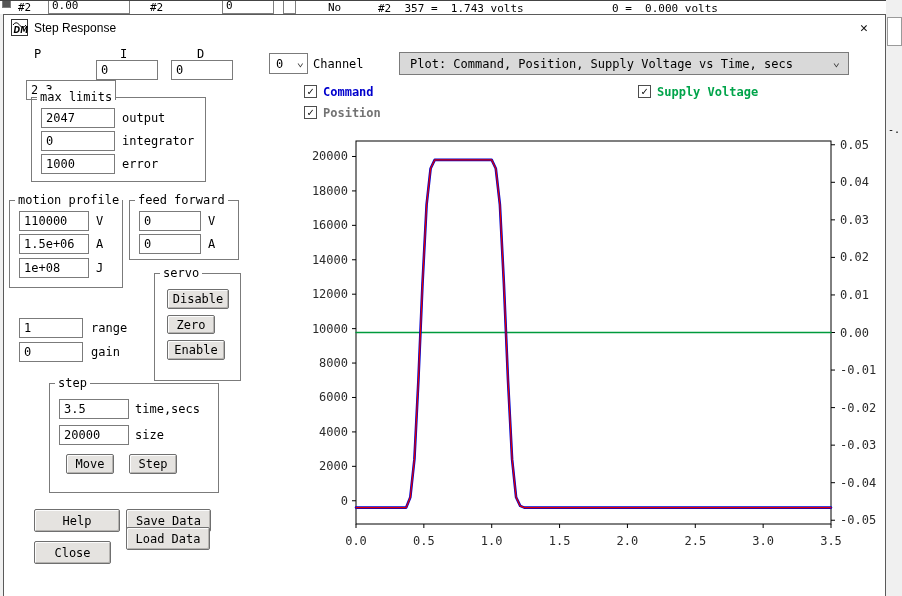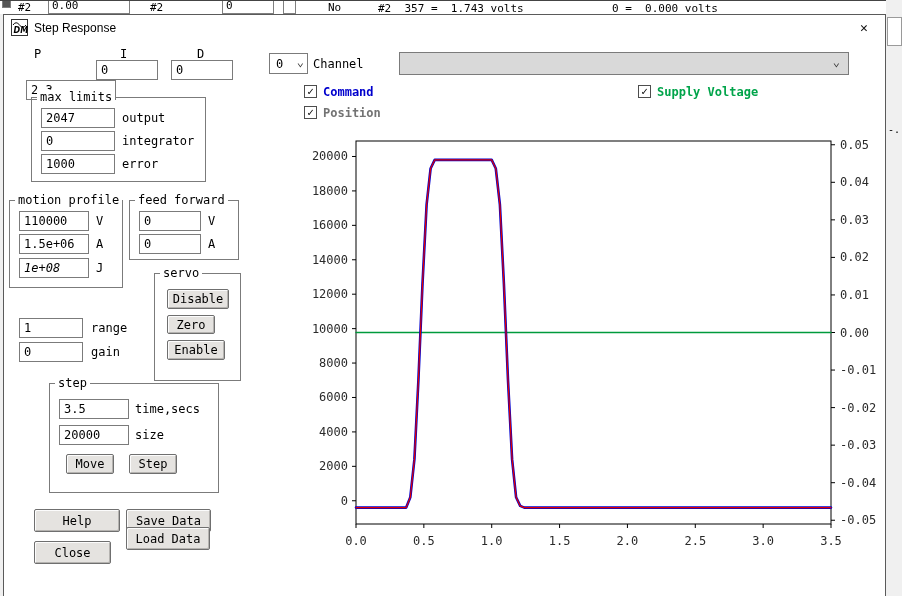--- a/index.html
+++ b/index.html
@@ -89,21 +89,21 @@
   <input class="field" style="left: 37px; top: 139px; width: 74px; height: 20px;" value="1000">
   <span class="lbl" style="left:118px;top:142px;">error</span>
 
   <div class="grp" style="left:5px;top:185px;width:114px;height:88px;">
     <span class="grp-title">motion profile</span>
   </div>
   <input class="field" style="left: 15px; top: 196px; width: 70px; height: 20px;" value="110000">
   <span class="lbl" style="left:92px;top:199px;">V</span>
   <input class="field" style="left: 15px; top: 219px; width: 70px; height: 20px;" value="1.5e+06">
   <span class="lbl" style="left:92px;top:222px;">A</span>
-  <input class="field" style="left: 15px; top: 243px; width: 70px; height: 20px; font-style: italic;" value="1e+08">
+  <input class="field" style="left: 15px; top: 243px; width: 70px; height: 20px;" value="1e+08">
   <span class="lbl" style="left:92px;top:246px;">J</span>
 
   <div class="grp" style="left:125px;top:185px;width:110px;height:60px;">
     <span class="grp-title">feed forward</span>
   </div>
   <input class="field" style="left: 135px; top: 196px; width: 62px; height: 20px;" value="0">
   <span class="lbl" style="left:204px;top:199px;">V</span>
   <input class="field" style="left: 135px; top: 219px; width: 62px; height: 20px;" value="0">
   <span class="lbl" style="left:204px;top:222px;">A</span>
 
@@ -134,20 +134,21 @@
   <div class="btn" style="left:30px;top:526px;width:77px;height:23px;">Close</div>
   <div class="btn" style="left:122px;top:512px;width:84px;height:23px;">Load Data</div>
 
   <div class="combo" style="left:265px;top:38px;width:39px;height:21px;">
     <span class="val">0</span>
     <span class="chev">⌄</span>
   </div>
   <span class="lbl" style="left:309px;top:42px;">Channel</span>
 
   <div class="combo combo-gray" style="left:395px;top:37px;width:450px;height:23px;">
+    <span class="val">Plot: Command, Position, Supply Voltage vs Time, secs</span>
     <span class="chev">⌄</span>
   </div>
 
   <div class="cb" style="left:300px;top:70px;">✓</div>
   <span class="cb-label" style="left: 319px; top: 70px; color: rgb(0, 0, 205);">Command</span>
   <div class="cb" style="left:300px;top:91px;">✓</div>
   <span class="cb-label" style="left: 319px; top: 91px; color: #737373;">Position</span>
   <div class="cb" style="left:634px;top:70px;">✓</div>
   <span class="cb-label" style="left: 653px; top: 70px; color: rgb(0, 164, 74);">Supply Voltage</span>
 

